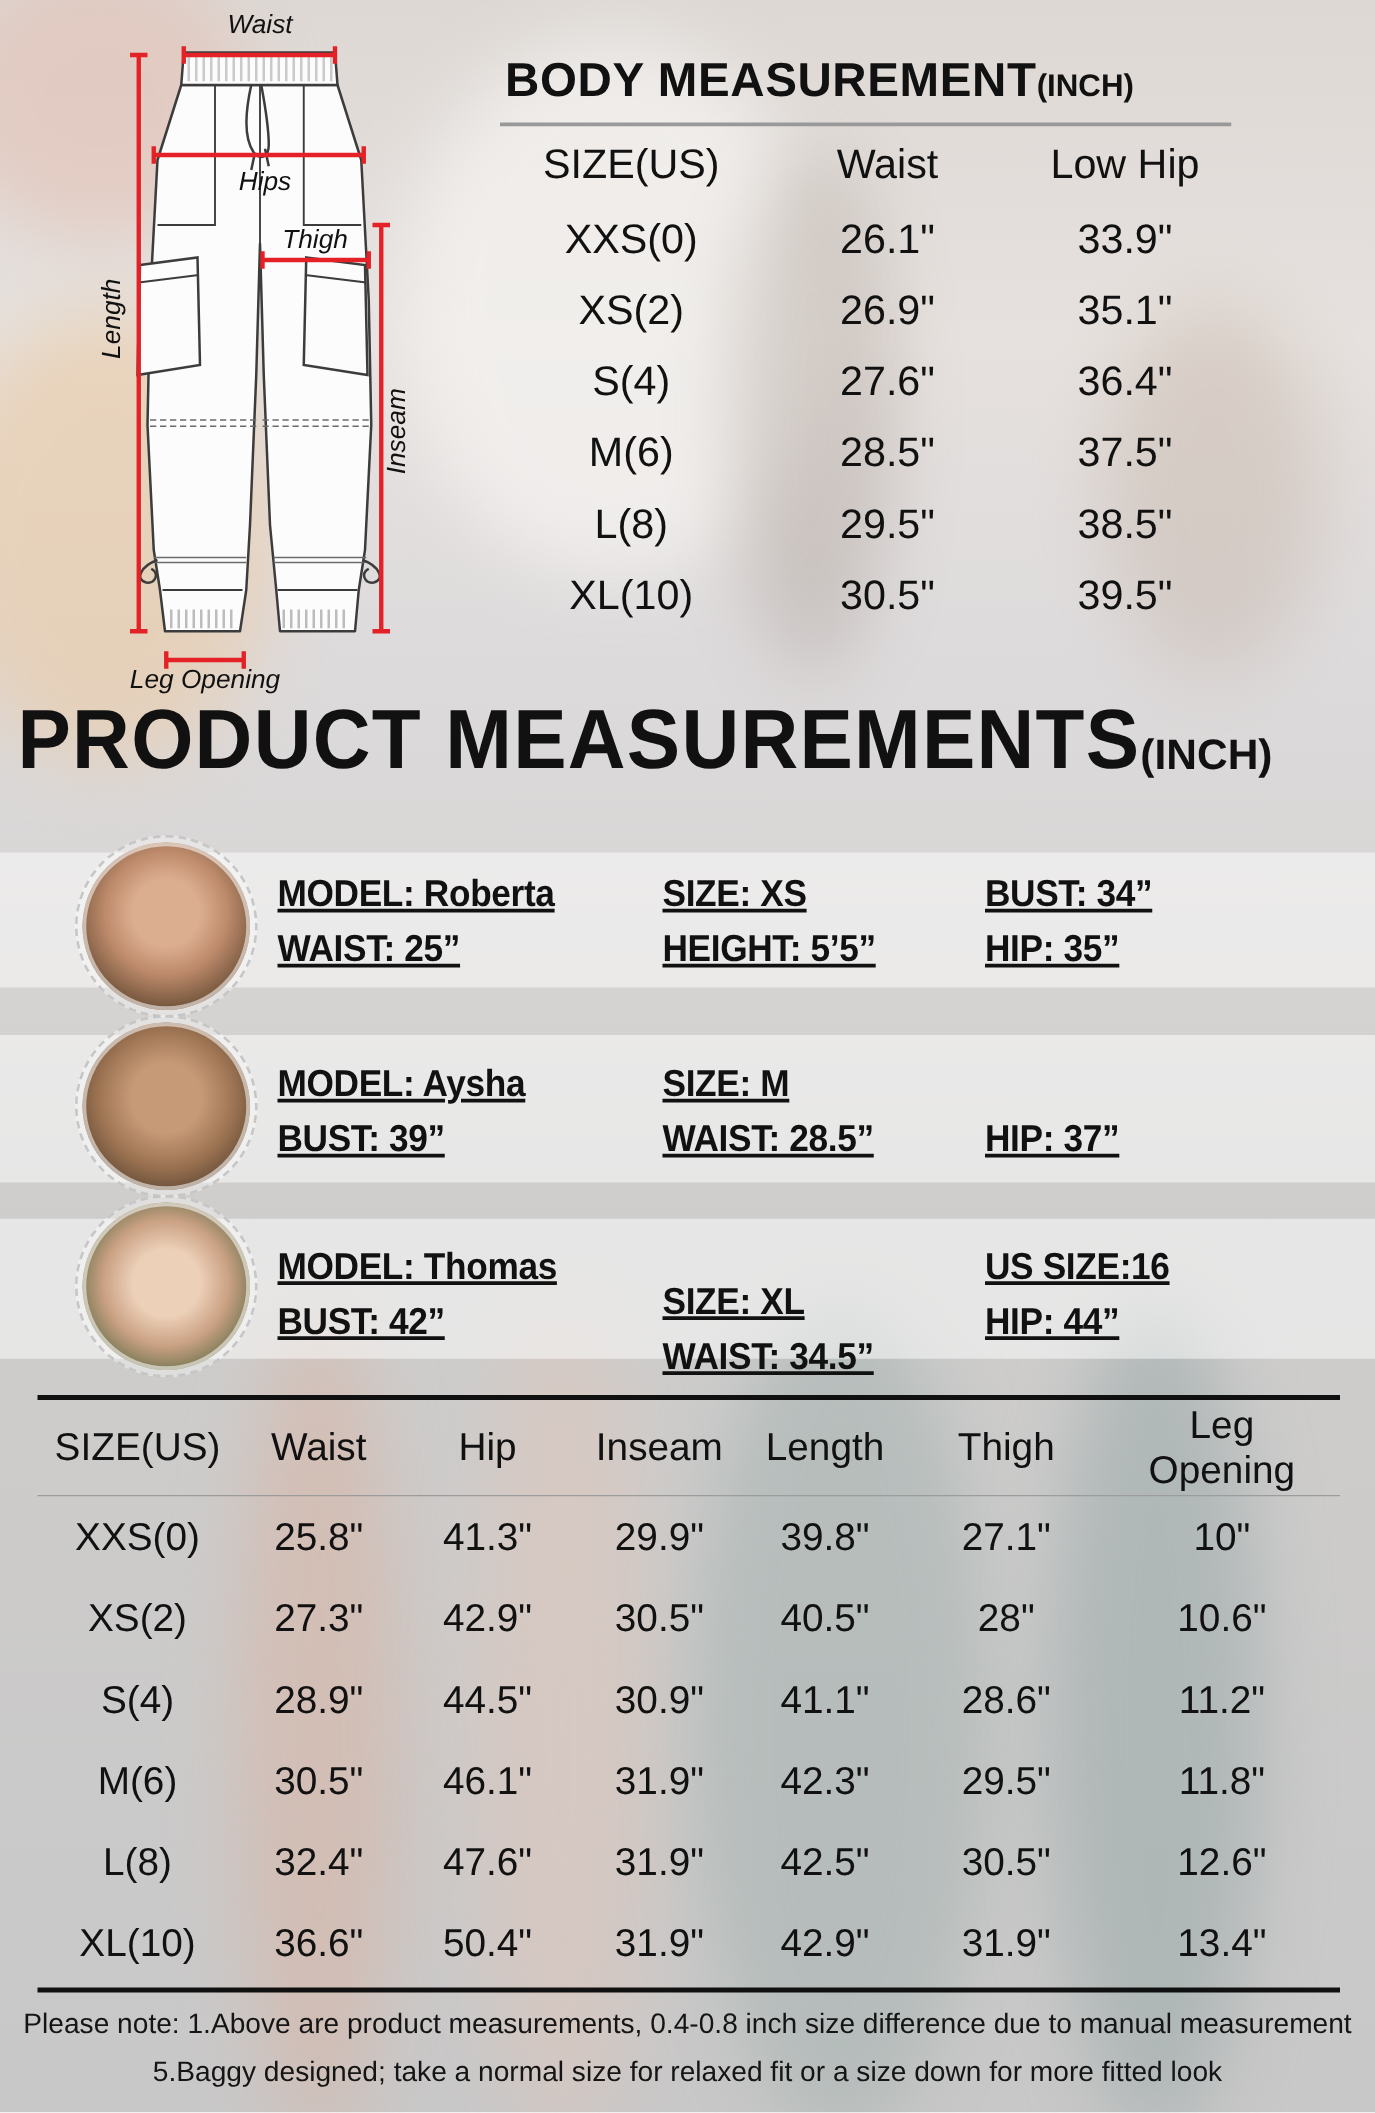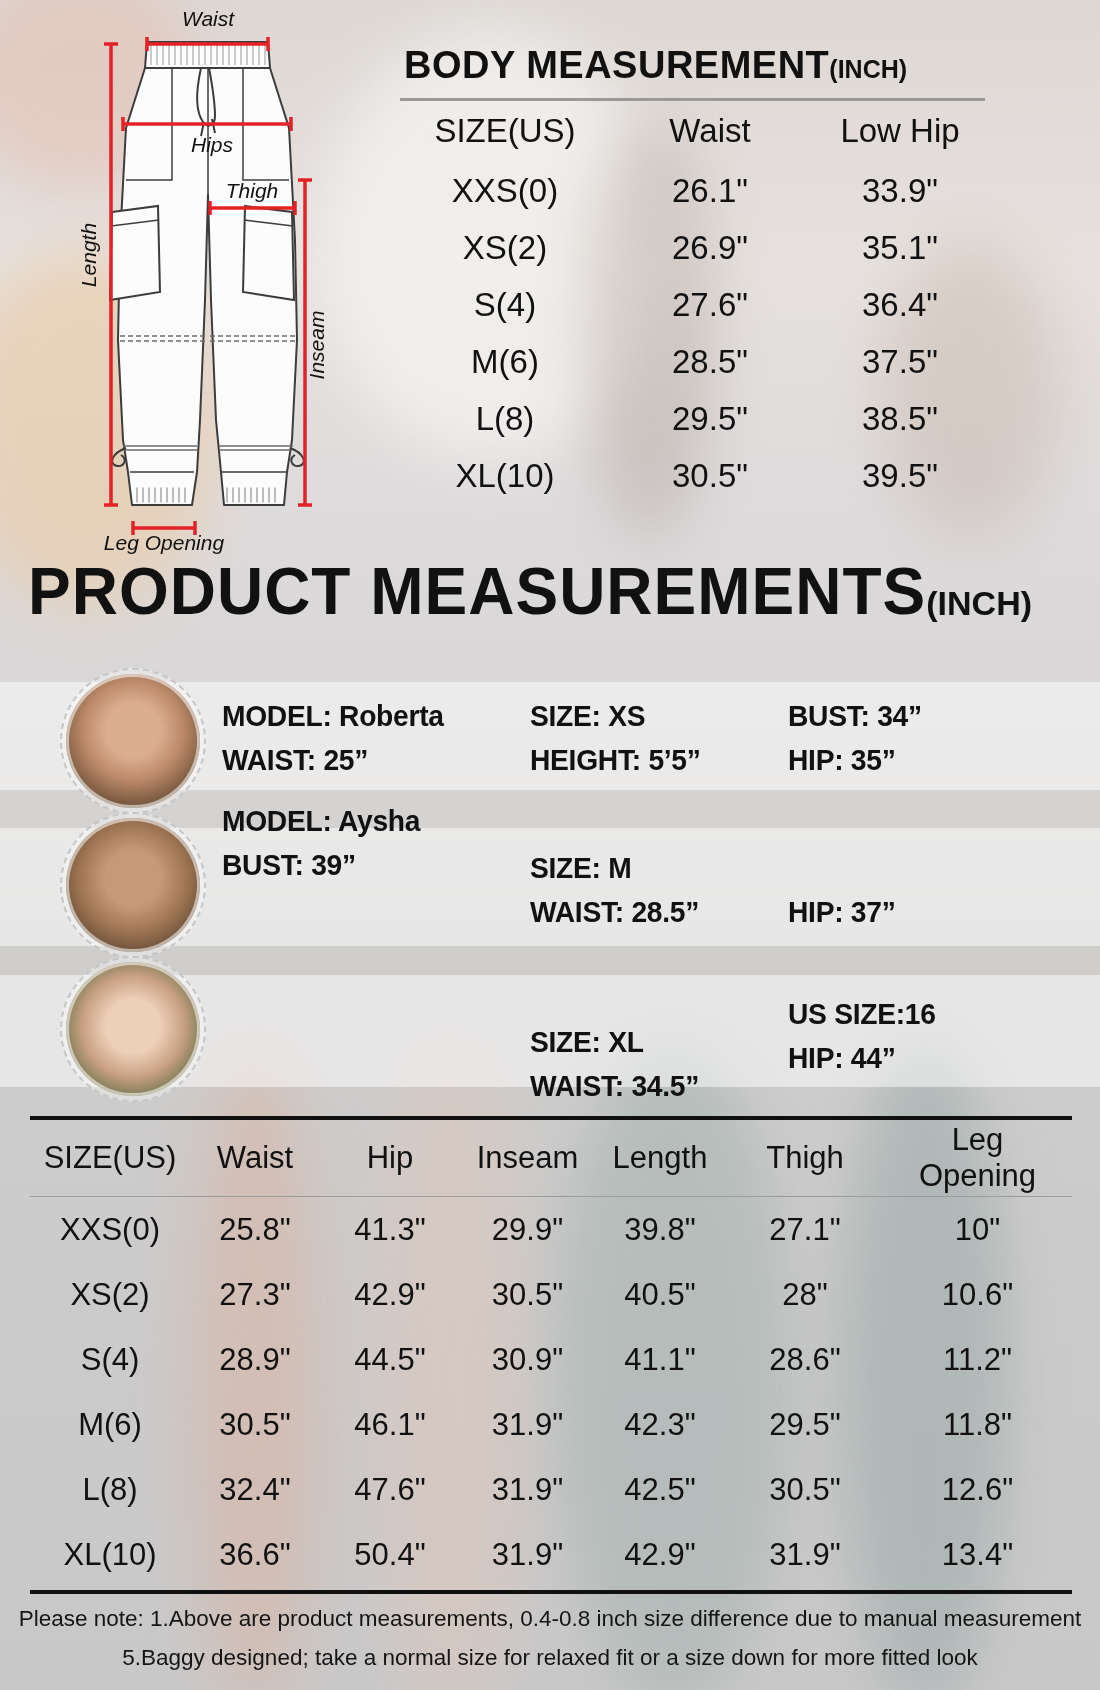--- a/index.html
+++ b/index.html
@@ -28,35 +28,35 @@
   .bm-title { position:absolute; left:404px; top:44px; display:flex; align-items:baseline; white-space:nowrap; }
   .bm-title .t { font-size:38px; font-weight:bold; letter-spacing:.5px; }
   .bm-title .u { font-size:25px; font-weight:bold; }
   .bm-underline { position:absolute; left:400px; top:98px; width:585px; height:3px; background:#999; }
   .bm-table { position:absolute; left:395px; top:100px; width:600px; display:grid;
               grid-template-columns:220px 190px 190px; font-size:33px; text-align:center; }
   .bm-table .hcell { height:62px; display:flex; align-items:center; justify-content:center; }
   .bm-table .cell  { height:57px; display:flex; align-items:center; justify-content:center; }
 
   
-  .pm-title { position:absolute; left:28px; top:556px; display:flex; align-items:baseline; white-space:nowrap;justify-content:flex-end; }
+  .pm-title { position:absolute; left:14px; top:556px; display:flex; align-items:baseline; white-space:nowrap;justify-content:flex-end; }
   .pm-title .t { font-size:64px; font-weight:bold; letter-spacing:1px; transform:scaleY(1.05); transform-origin:left bottom; }
   .pm-title .u { font-size:34px; font-weight:bold; }
   .band { position:absolute; left:0; width:1100px; background:rgba(255,255,255,.5); }
   .band1 { top:682px; height:108px; }
   .band2 { top:828px; height:118px; }
   .band3 { top:975px; height:112px; }
   .model-photo { position:absolute; left:60px; width:146px; height:146px; border-radius:50%;
                  border:2px dashed #c6c6c6; padding:4px; box-sizing:border-box; background:rgba(255,255,255,.35); }
   .model-photo .inner { width:100%; height:100%; border-radius:50%;
                         box-shadow:inset 0 0 0 3px rgba(255,255,255,.55); }
   .ph1 .inner { background:radial-gradient(circle at 50% 42%, #dcae90 0 26%, #bd8a6b 48%, #7a5a40 72%, #4e3a29 100%); }
   .ph2 .inner { background:radial-gradient(circle at 50% 45%, #c79a77 0 28%, #9c7352 55%, #5f4834 80%, #6f7d88 100%); }
   .ph3 .inner { background:radial-gradient(circle at 50% 48%, #ecd0b8 0 28%, #caa183 52%, #54663f 84%, #3c4c2e 100%); }
-  .m-col { position:absolute; }
+  .m-col { position:absolute;text-decoration:underline; }
   .m-line { font-size:30px; font-weight:bold; height:44px; display:flex; align-items:center;
             transform:scaleX(.94); transform-origin:0 50%; white-space:nowrap; letter-spacing:-.3px; }
 
   
   .rule-thick { position:absolute; left:30px; width:1042px; height:4px; background:#101010; }
   .rule-thin  { position:absolute; left:30px; width:1042px; height:1px; background:#9c9c9c; }
   .st-grid { position:absolute; left:30px; width:1040px; display:grid;
              grid-template-columns:160px 130px 140px 135px 130px 160px 185px; text-align:center; }
   .st-head { top:1120px; font-size:31px; }
   .st-head .hcell { height:76px; display:flex; align-items:center; justify-content:center; line-height:36px; }
@@ -186,36 +186,40 @@
     <div class="m-line">HEIGHT: 5’5”</div>
   </div>
   <div class="m-col" style="left:788px; top:694px">
     <div class="m-line">BUST: 34”</div>
     <div class="m-line">HIP: 35”</div>
   </div>
 
   <div class="model-photo ph2" style="top:812px">
       <div class="inner"></div>
     </div>
-  <div class="m-col" style="left:222px; top:799px">
+  <div class="m-col" style="left:222px; top:846px">
     <div class="m-line">MODEL: Aysha</div>
     <div class="m-line">BUST: 39”</div>
   </div>
   <div class="m-col" style="left:530px; top:846px">
     <div class="m-line">SIZE: M</div>
     <div class="m-line">WAIST: 28.5”</div>
   </div>
   <div class="m-col" style="left:788px; top:846px">
     <div class="m-line"></div>
     <div class="m-line">HIP: 37”</div>
   </div>
 
   <div class="model-photo ph3" style="top:956px">
       <div class="inner"></div>
     </div>
+  <div class="m-col" style="left:222px; top:992px">
+    <div class="m-line">MODEL: Thomas</div>
+    <div class="m-line">BUST: 42”</div>
+  </div>
   <div class="m-col" style="left:530px; top:1020px">
     <div class="m-line">SIZE: XL</div>
     <div class="m-line">WAIST: 34.5”</div>
   </div>
   <div class="m-col" style="left:788px; top:992px">
     <div class="m-line">US SIZE:16</div>
     <div class="m-line">HIP: 44”</div>
   </div>
 
   <div class="rule-thick" style="top:1116px"></div>

